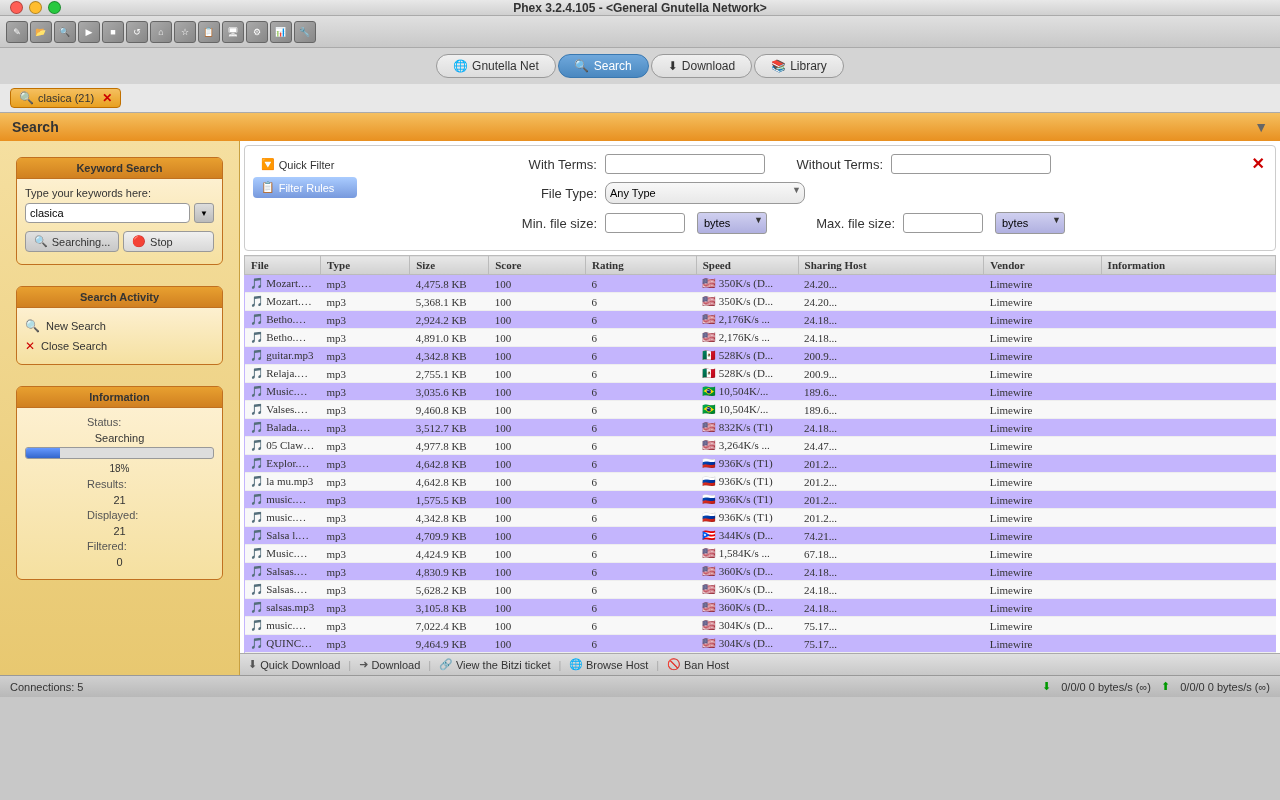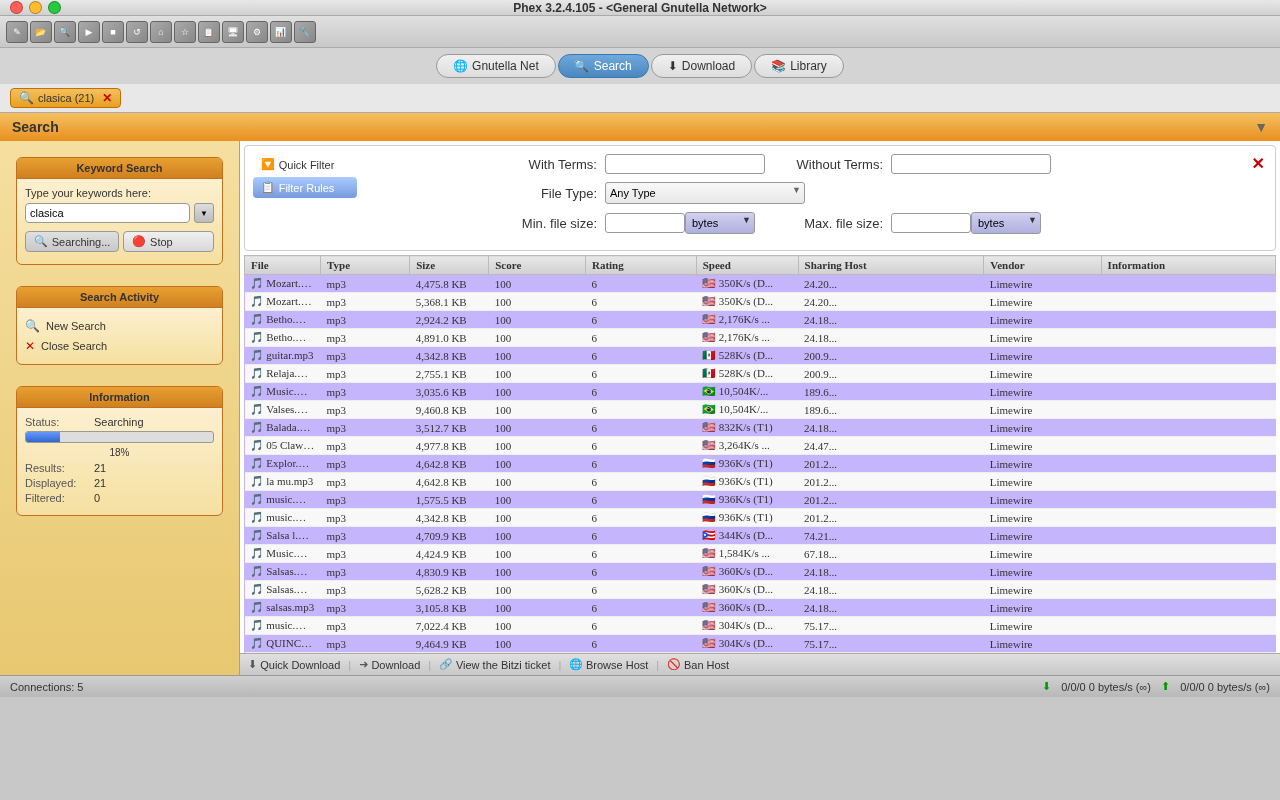--- a/index.html
+++ b/index.html
@@ -235,20 +235,21 @@
     }
     .activity-icon-new { color: #0066cc; font-size: 12px; }
     .activity-icon-close { color: #cc0000; font-size: 12px; }
 
     .info-row {
       display: flex;
       align-items: center;
       gap: 4px;
       margin-bottom: 3px;
       font-size: 11px;
+      flex-direction: column;
     }
     .info-label { color: #555; min-width: 65px; }
     .info-value { color: #333; }
     .progress-bar-container {
       width: 100%;
       height: 12px;
       background: #ddd;
       border: 1px solid #999;
       border-radius: 3px;
       overflow: hidden;
@@ -350,32 +351,32 @@
       right: 4px;
       top: 3px;
       font-size: 9px;
       pointer-events: none;
       color: #666;
     }
     .select-wrapper select {
       width: 100%;
       height: 22px;
       border: 1px solid #999;
-      border-radius: 3px;
+      border-radius: 8px;
       font-size: 11px;
       background: linear-gradient(to bottom, #f8f8f8, #e8e8e8);
       padding: 0 20px 0 4px;
       appearance: none;
       -webkit-appearance: none;
       cursor: pointer;
     }
     .size-input-group {
       display: flex;
       align-items: center;
-      gap: 0;
+      gap: 12px;
     }
     .size-input {
       height: 20px;
       border: 1px solid #999;
       border-radius: 3px;
       padding: 0 4px;
       font-size: 11px;
       width: 80px;
     }
     .size-unit-wrapper {

